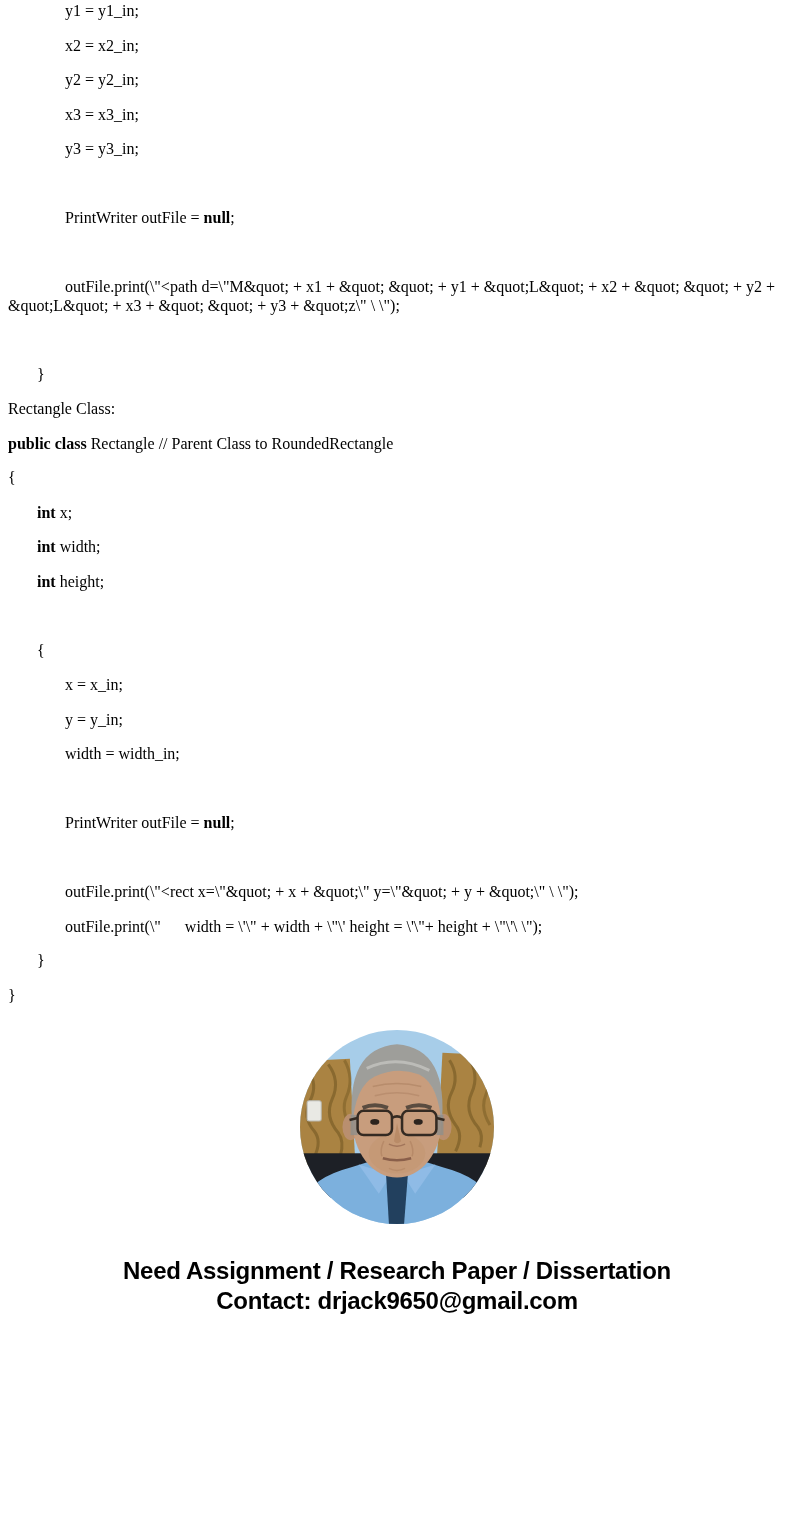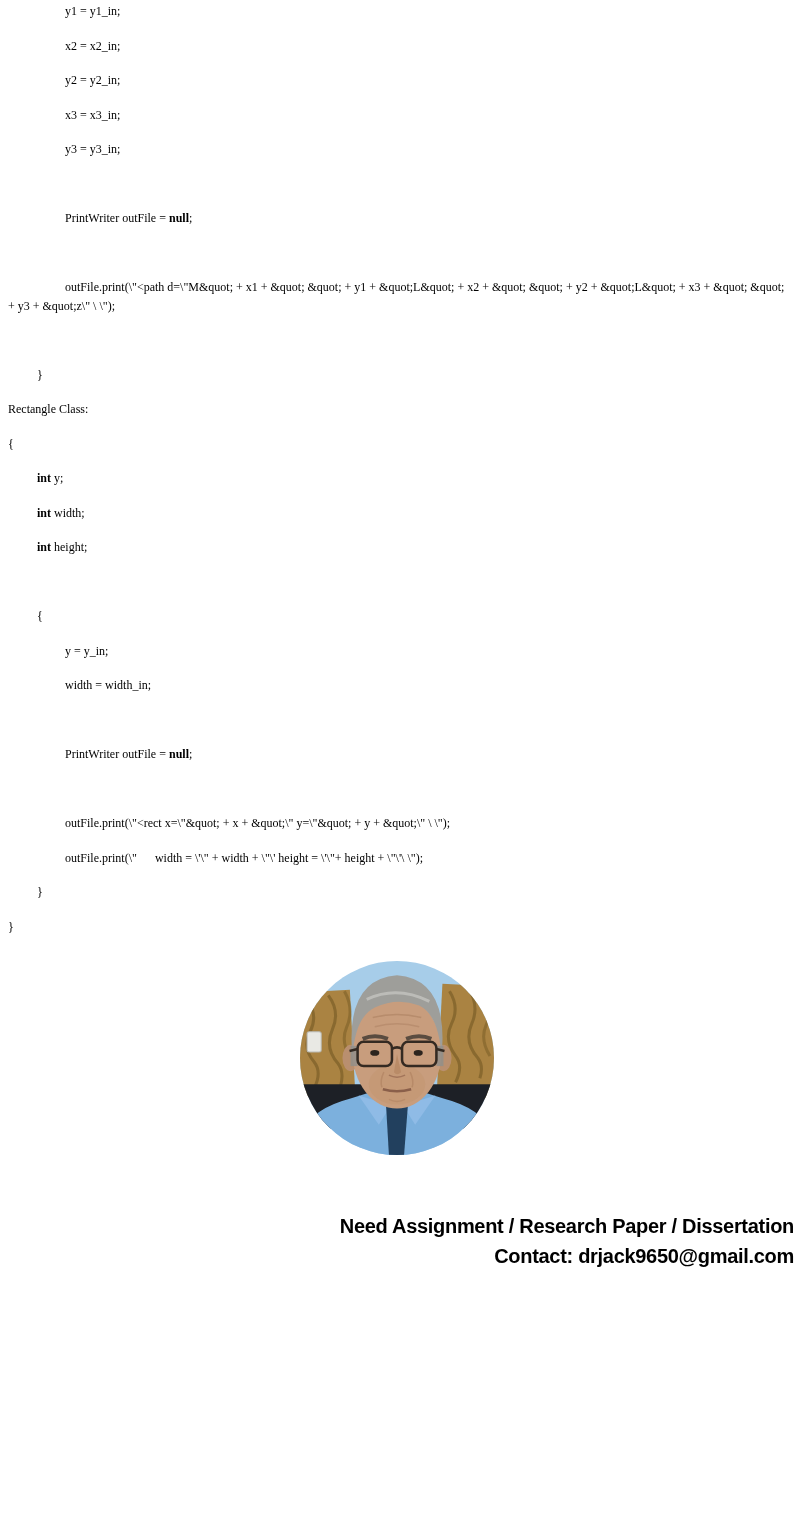--- a/index.html
+++ b/index.html
@@ -7,71 +7,73 @@
     width: 794px;
     height: 1523px;
     background: #ffffff;
     color: #000000;
     overflow: hidden;
     font-family: "Liberation Serif", serif;
   }
   
   .code {
     margin: -14px 8px 0 8px;
-    font-size: 12px;
+    font-size: 16px;
   }
   .code p {
     margin: 16px 0;
     line-height: 18.5px;
     white-space: pre-wrap;
     word-wrap: break-word;
   }
   .code .b { font-weight: bold; }
   .ind1 { padding-left: 29px; }
   .ind2 { padding-left: 57px; }
   .hang { padding-left: 0; text-indent: 57px; }
   
   .photo-wrap {
     margin-top: 25px;
     text-align: center;
   }
   .photo-wrap svg { display: inline-block; }
   
   .footer {
-    margin-top: 52px;
-    text-align: right;
+    margin-top: 28px;
+    text-align: center;
     font-family: "Liberation Sans", sans-serif;
     font-weight: bold;
-    font-size: 20px;
+    font-size: 24px;
     line-height: 30px;
     letter-spacing: -0.3px;
   }
 </style>
 </head>
 <body>
 
 <div class="code">
     <p class="ind2"><span>y1 = y1_in;</span></p>
     <p class="ind2"><span>x2 = x2_in;</span></p>
     <p class="ind2"><span>y2 = y2_in;</span></p>
     <p class="ind2"><span>x3 = x3_in;</span></p>
     <p class="ind2"><span>y3 = y3_in;</span></p>
     <p>&nbsp;</p>
     <p class="ind2"><span>PrintWriter outFile = </span><span class="b">null</span><span>;</span></p>
     <p>&nbsp;</p>
     <p class="ind0 hang"><span>outFile.print(\"&lt;path d=\"M&amp;quot; + x1 + &amp;quot; &amp;quot; + y1 + &amp;quot;L&amp;quot; + x2 + &amp;quot; &amp;quot; + y2 + &amp;quot;L&amp;quot; + x3 + &amp;quot; &amp;quot; + y3 + &amp;quot;z\" \ \");</span></p>
     <p>&nbsp;</p>
     <p class="ind1"><span>}</span></p>
     <p class="ind0"><span>Rectangle Class:</span></p>
+    <p class="ind0"><span class="b">public class</span><span> Rectangle // Parent Class to RoundedRectangle</span></p>
     <p class="ind0"><span>{</span></p>
-    <p class="ind1"><span class="b">int</span><span> y;</span></p>
+    <p class="ind1"><span class="b">int</span><span> x;</span></p>
     <p class="ind1"><span class="b">int</span><span> width;</span></p>
     <p class="ind1"><span class="b">int</span><span> height;</span></p>
     <p>&nbsp;</p>
     <p class="ind1"><span>{</span></p>
+    <p class="ind2"><span>x = x_in;</span></p>
     <p class="ind2"><span>y = y_in;</span></p>
     <p class="ind2"><span>width = width_in;</span></p>
     <p>&nbsp;</p>
     <p class="ind2"><span>PrintWriter outFile = </span><span class="b">null</span><span>;</span></p>
     <p>&nbsp;</p>
     <p class="ind2"><span>outFile.print(\"&lt;rect x=\"&amp;quot; + x + &amp;quot;\" y=\"&amp;quot; + y + &amp;quot;\" \ \");</span></p>
     <p class="ind2"><span>outFile.print(\"      width = \'\" + width + \"\' height = \'\"+ height + \"\'\ \");</span></p>
     <p class="ind1"><span>}</span></p>
     <p class="ind0"><span>}</span></p>
   </div>

